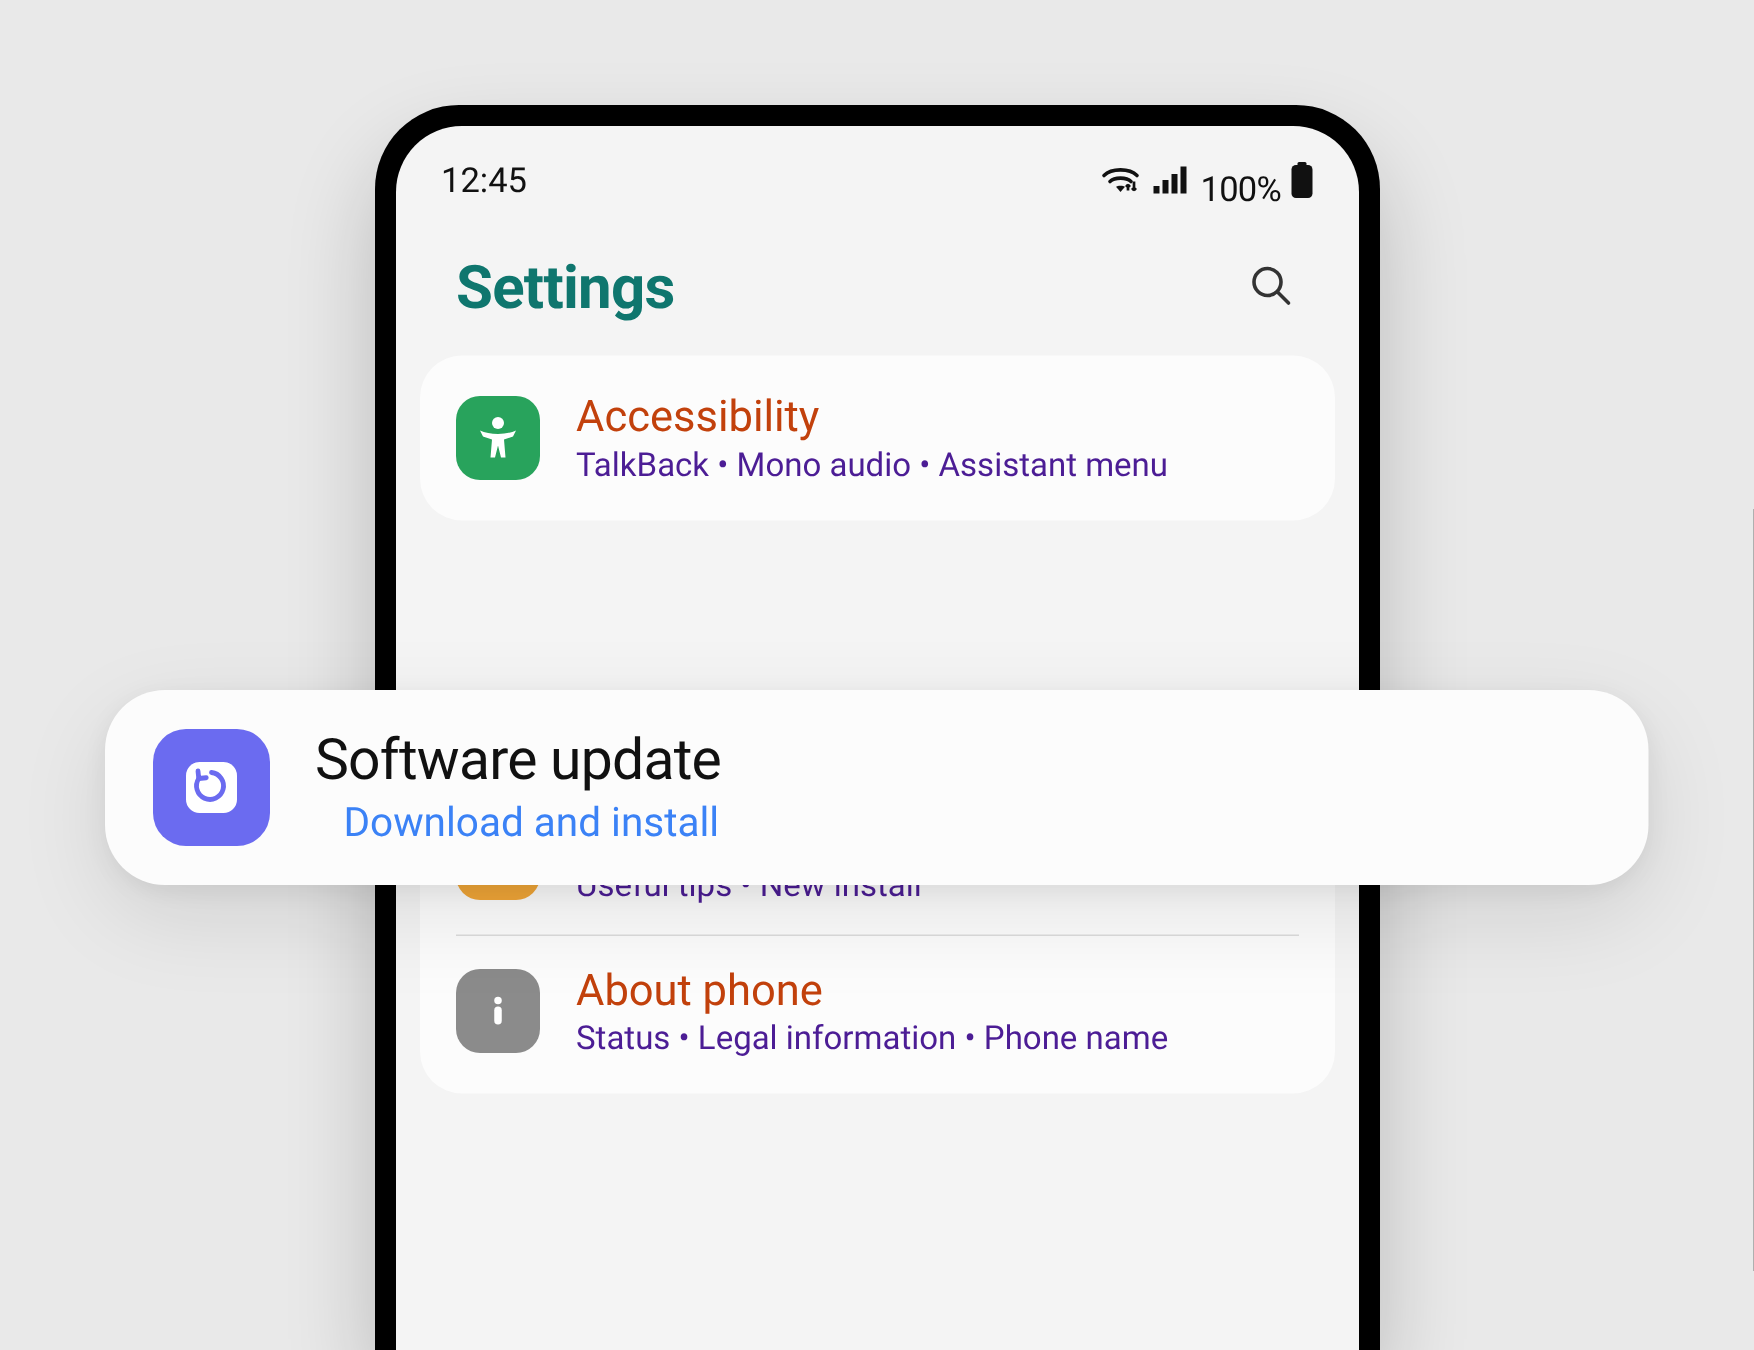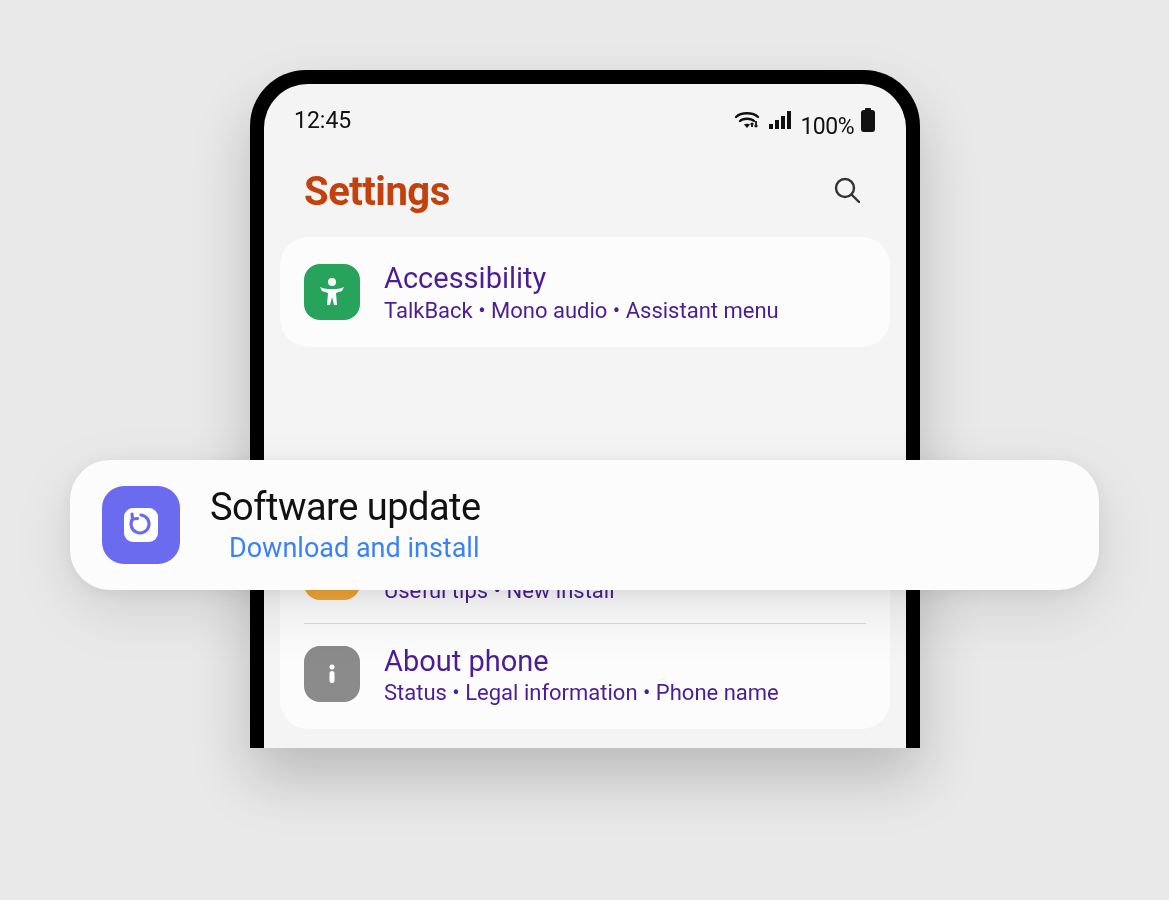--- a/index.html
+++ b/index.html
@@ -13,21 +13,21 @@
   .stage {
     position: relative;
     width: 1169px;
     height: 900px;
   }
   .phone {
     position: absolute;
     left: 250px;
     top: 70px;
     width: 670px;
-    height: 678px;
+    height: 830px;
     background: #000;
     border-radius: 56px 56px 0 0;
     box-shadow: 0 30px 60px rgba(0,0,0,0.2);
     overflow: hidden;
   }
   .screen {
     position: absolute;
     left: 14px;
     right: 14px;
     top: 14px;
@@ -55,21 +55,21 @@
   .header {
     display: flex;
     align-items: center;
     justify-content: space-between;
     padding: 32px 40px 22px 40px;
   }
   .header-title {
     font-size: 40px;
     font-weight: 700;
     letter-spacing: -0.5px;
-    color: #c2410c;
+    color: #0f766e;
   }
   .search-btn {
     width: 38px; height: 38px;
     display:flex; align-items:center; justify-content:center;
     background: none; border: none; cursor: pointer;
   }
   .list {
     padding: 0 0 0 0;
   }
   .card {
@@ -95,21 +95,21 @@
     border-radius: 16px;
     display:flex; align-items:center; justify-content:center;
     flex: 0 0 56px;
   }
   .icon-wrap.green { background: #28a35c; }
   .icon-wrap.orange { background: #f2a738; }
   .icon-wrap.grey { background: #8b8b8b; }
   .row-text { flex: 1; }
   .row-title {
     font-size: 29px;
-    color: #4c1d95;
+    color: #c2410c;
     font-weight: 400;
     line-height: 1.2;
   }
   .row-sub {
     font-size: 22px;
     color: #4c1d95;
     margin-top: 2px;
   }
   
   .float-card {

